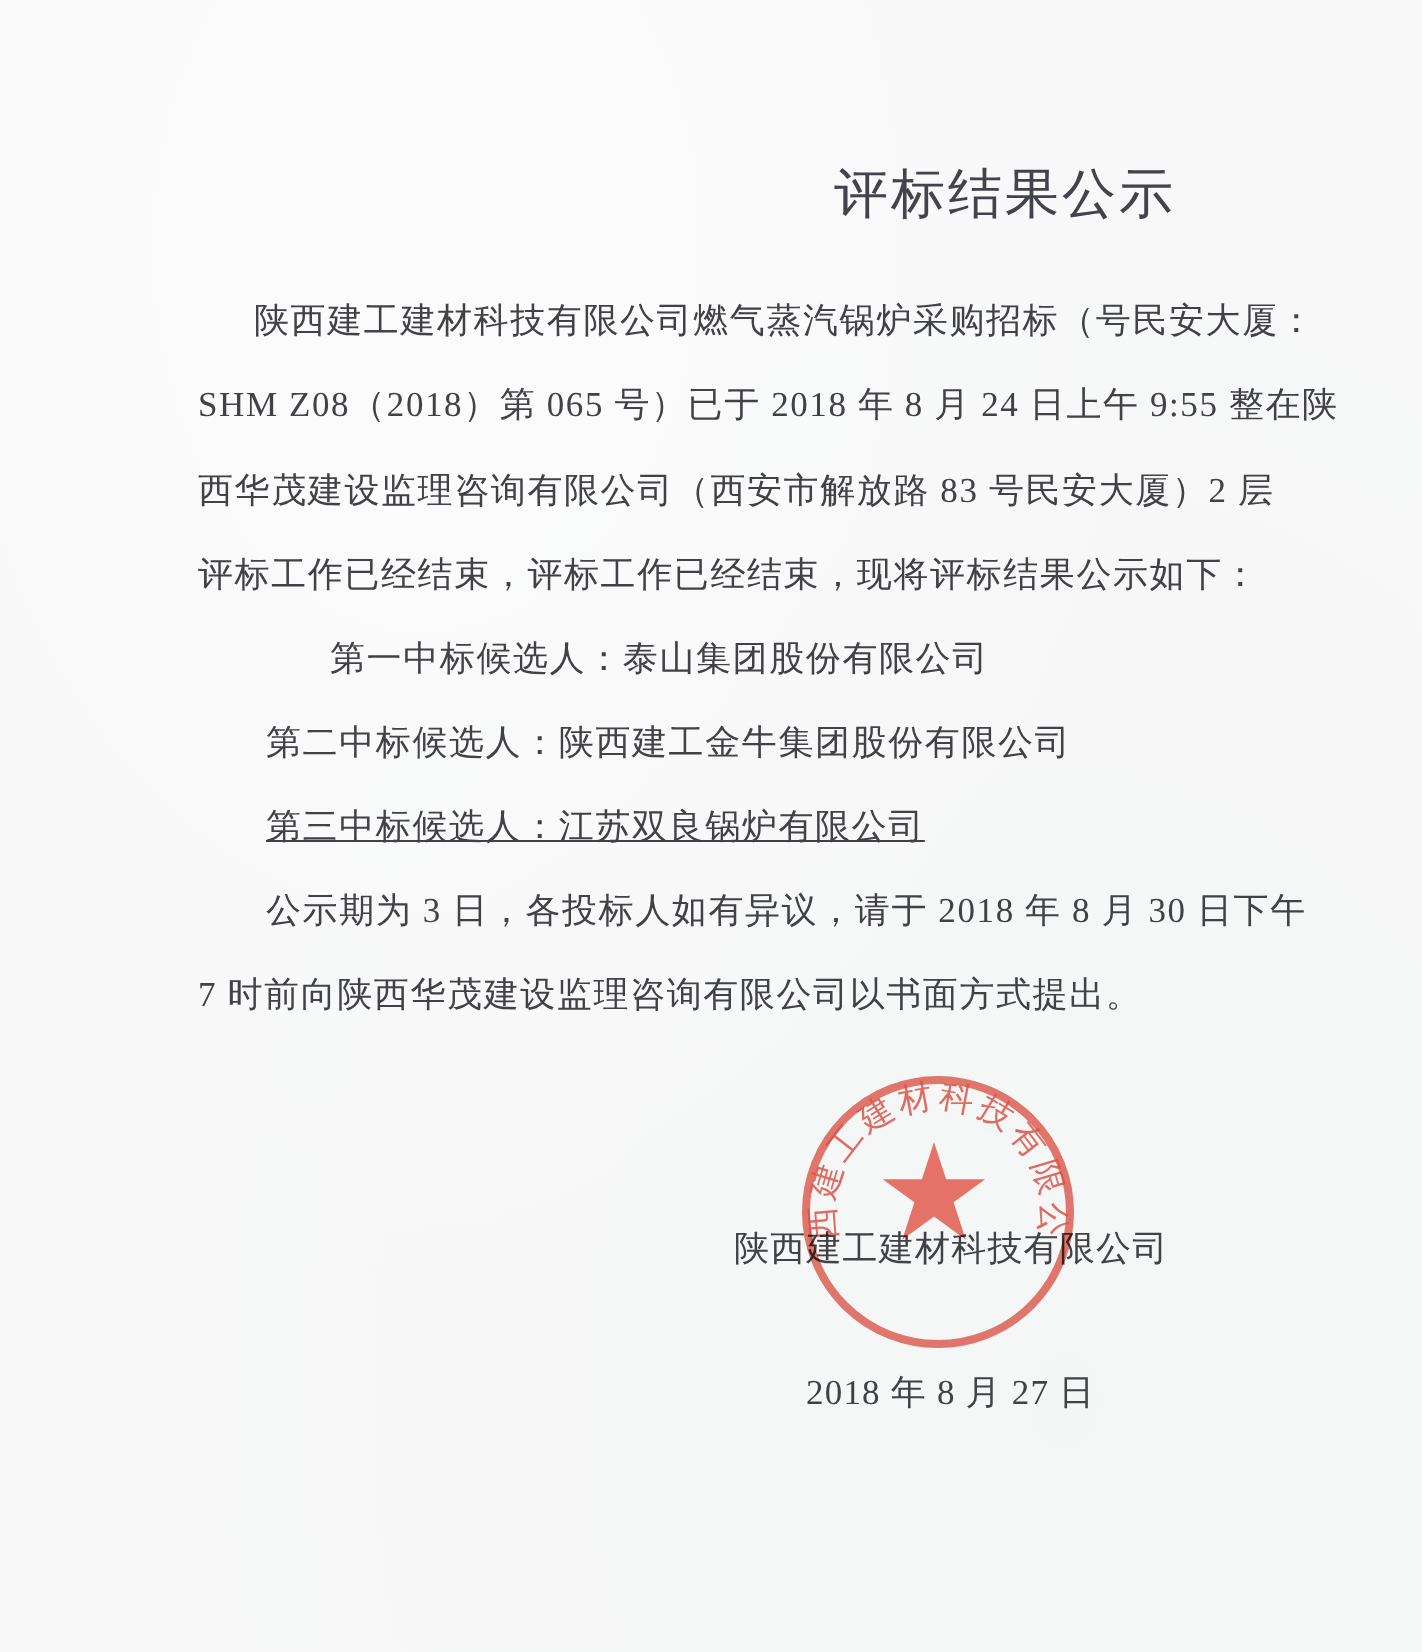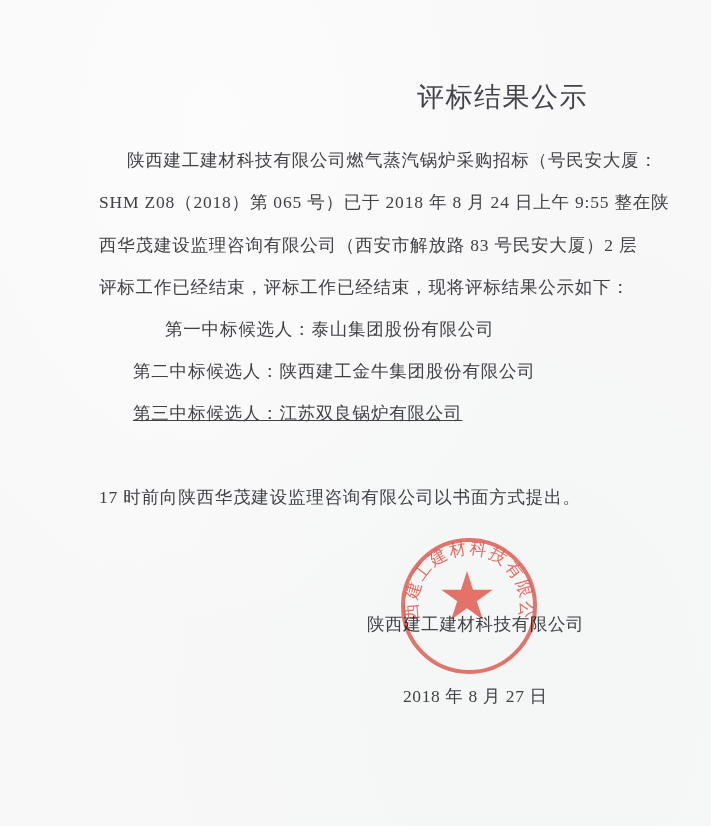--- a/index.html
+++ b/index.html
@@ -87,21 +87,22 @@
 
   <h1 class="title">评标结果公示</h1>
 
   <div class="line l0">陕西建工建材科技有限公司燃气蒸汽锅炉采购招标（号民安大厦：</div>
   <div class="line l1">SHM Z08（2018）第 065 号）已于 2018 年 8 月 24 日上午 9:55 整在陕</div>
   <div class="line l2">西华茂建设监理咨询有限公司（西安市解放路 83 号民安大厦）2 层</div>
   <div class="line l3">评标工作已经结束，评标工作已经结束，现将评标结果公示如下：</div>
   <div class="line l4">第一中标候选人：泰山集团股份有限公司</div>
   <div class="line l5">第二中标候选人：陕西建工金牛集团股份有限公司</div>
   <div class="line l6">第三中标候选人：江苏双良锅炉有限公司</div>
-  <div class="line l8">17 时前向陕西华茂建设监理咨询有限公司以书面方式提出。</div>
+  <div class="line l7">公示期为 3 日，各投标人如有异议，请于 2018 年 8 月 30 日下午</div>
+  <div class="line l8">7 时前向陕西华茂建设监理咨询有限公司以书面方式提出。</div>
 
   <div class="sig sig0">陕西建工建材科技有限公司</div>
   <div class="sig sig2">2018 年 8 月 27 日</div>
 
   <svg class="seal" viewBox="0 0 144 144" xmlns="http://www.w3.org/2000/svg" aria-hidden="true">
     <defs>
       <path id="sealArc" d="M 24.9 94.0 A 52 52 0 1 1 119.1 94.0" fill="none"></path>
     </defs>
     <circle class="seal-ring" cx="72" cy="72" r="66"></circle>
     <polygon class="seal-star" points="70,37 63.94,55.67 44.32,55.66 60.20,67.18 54.12,85.84 70,74.30 85.88,85.84 79.80,67.18 95.68,55.66 76.06,55.67"></polygon>

